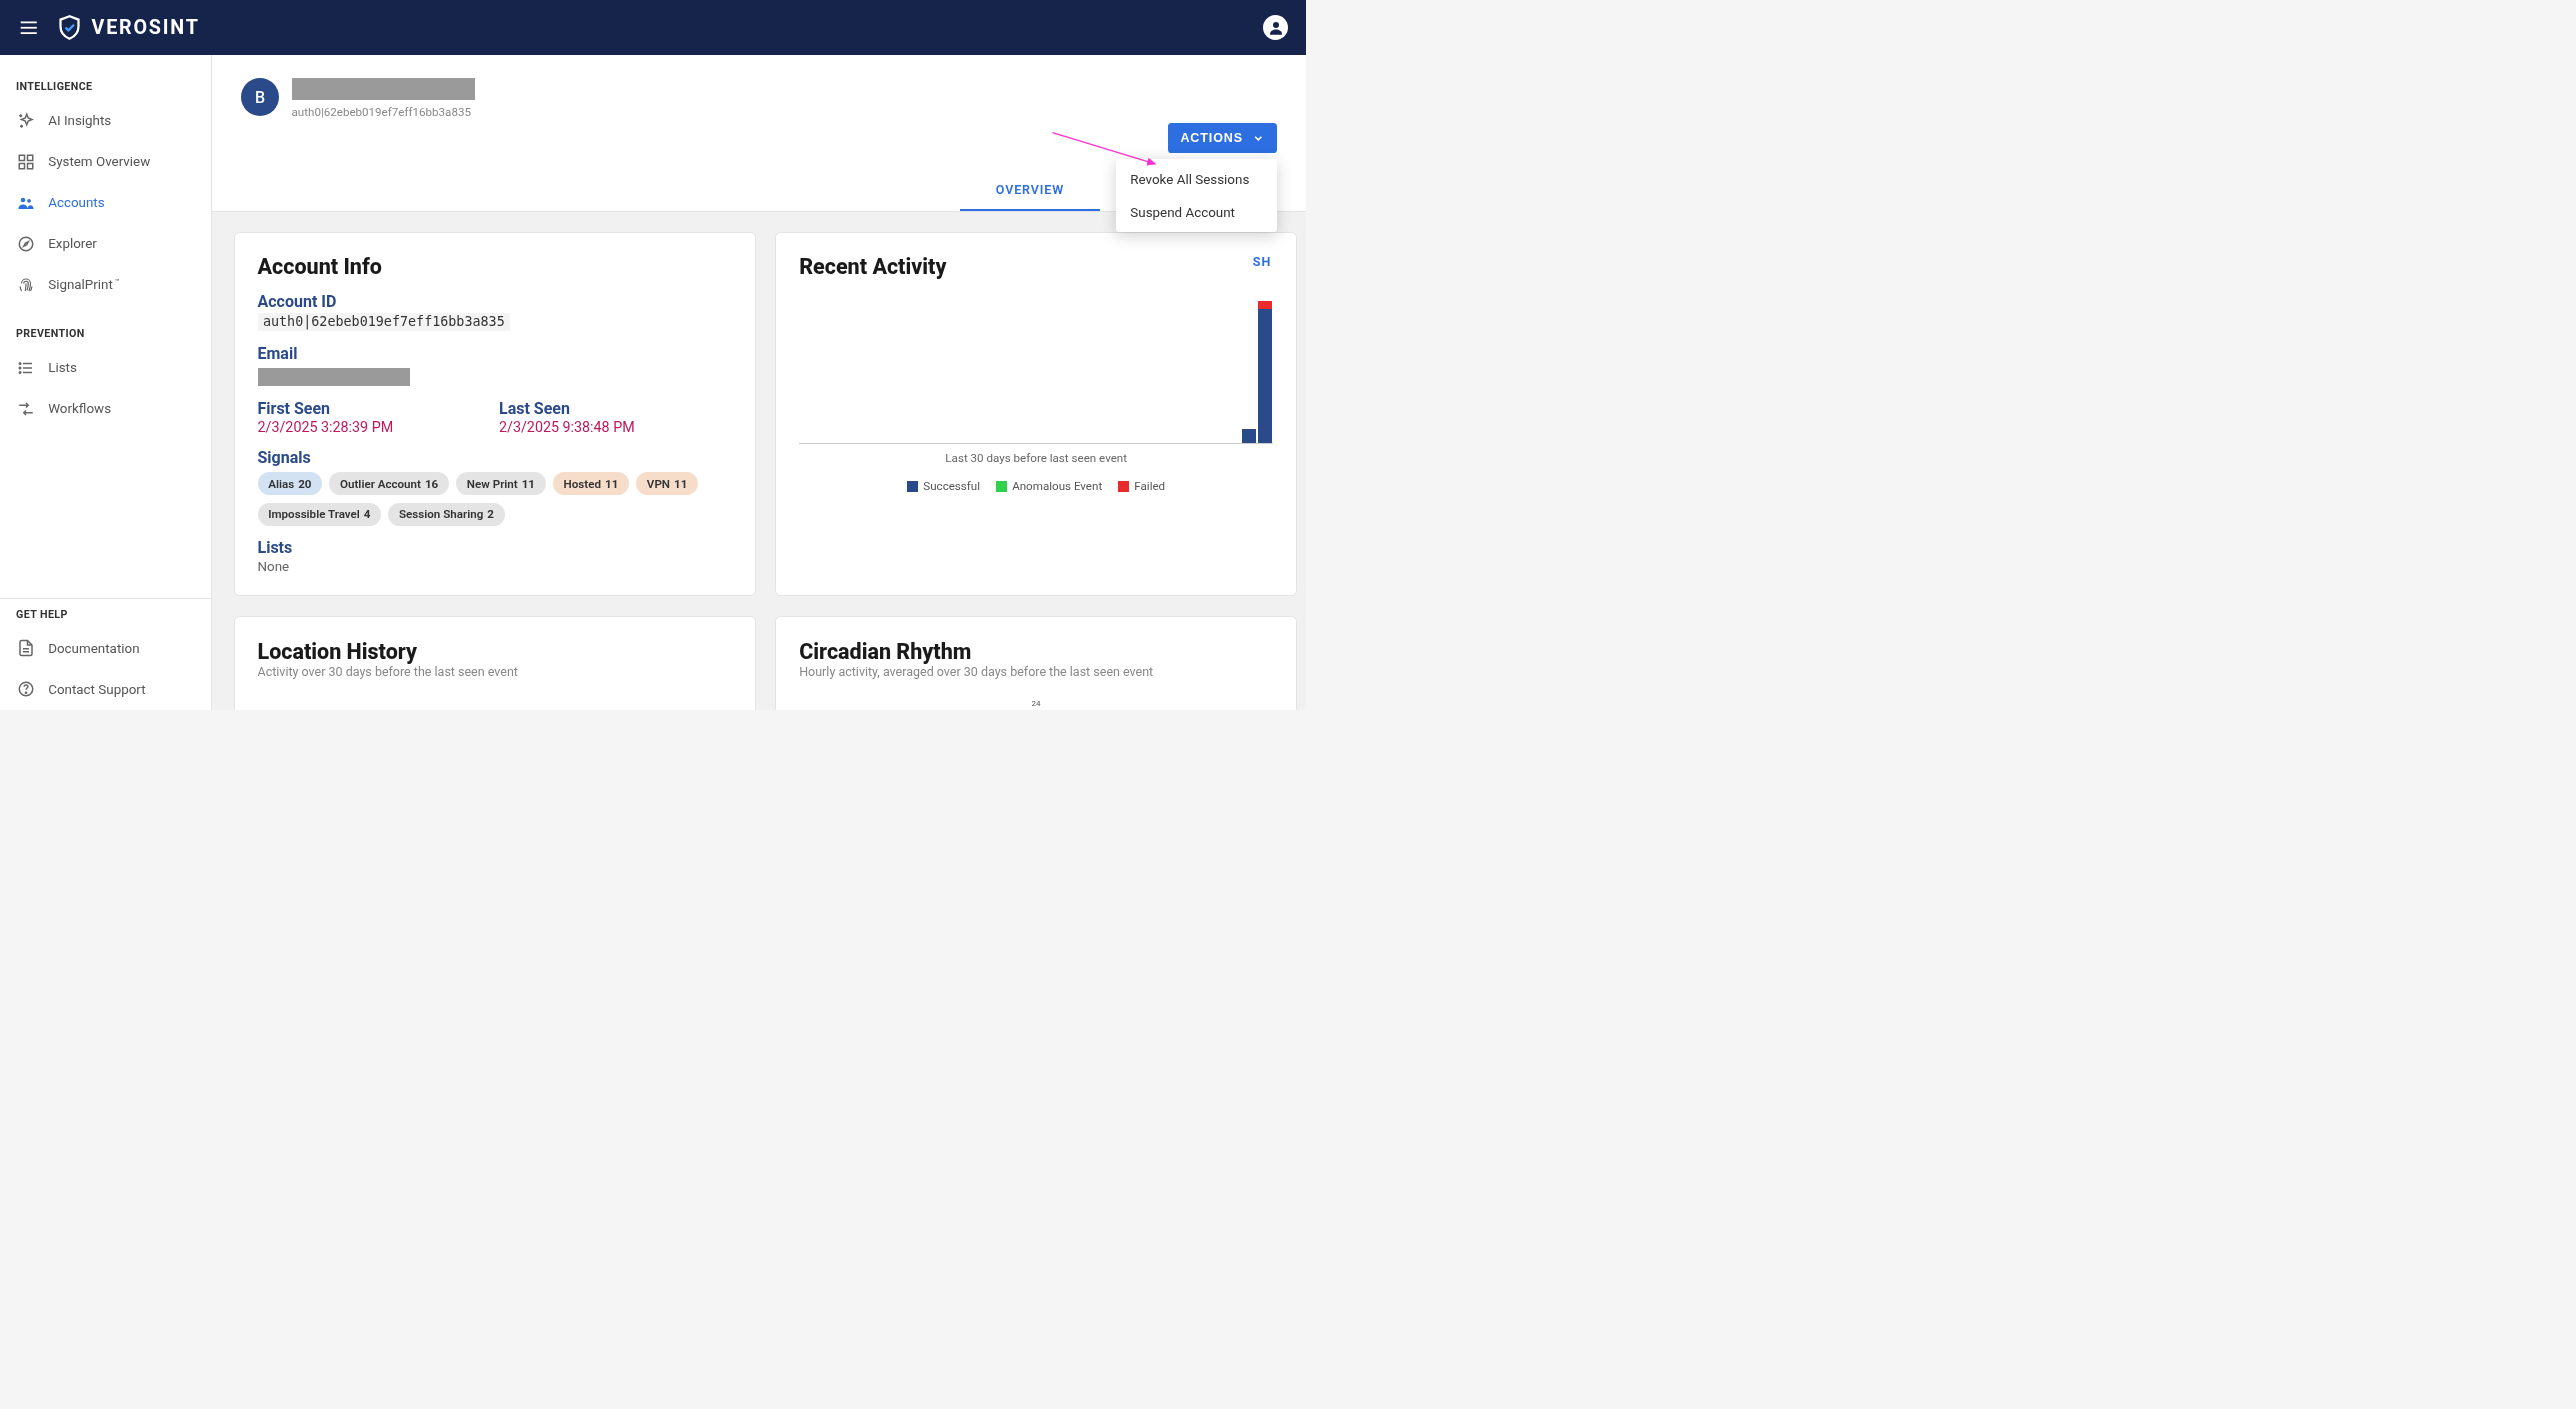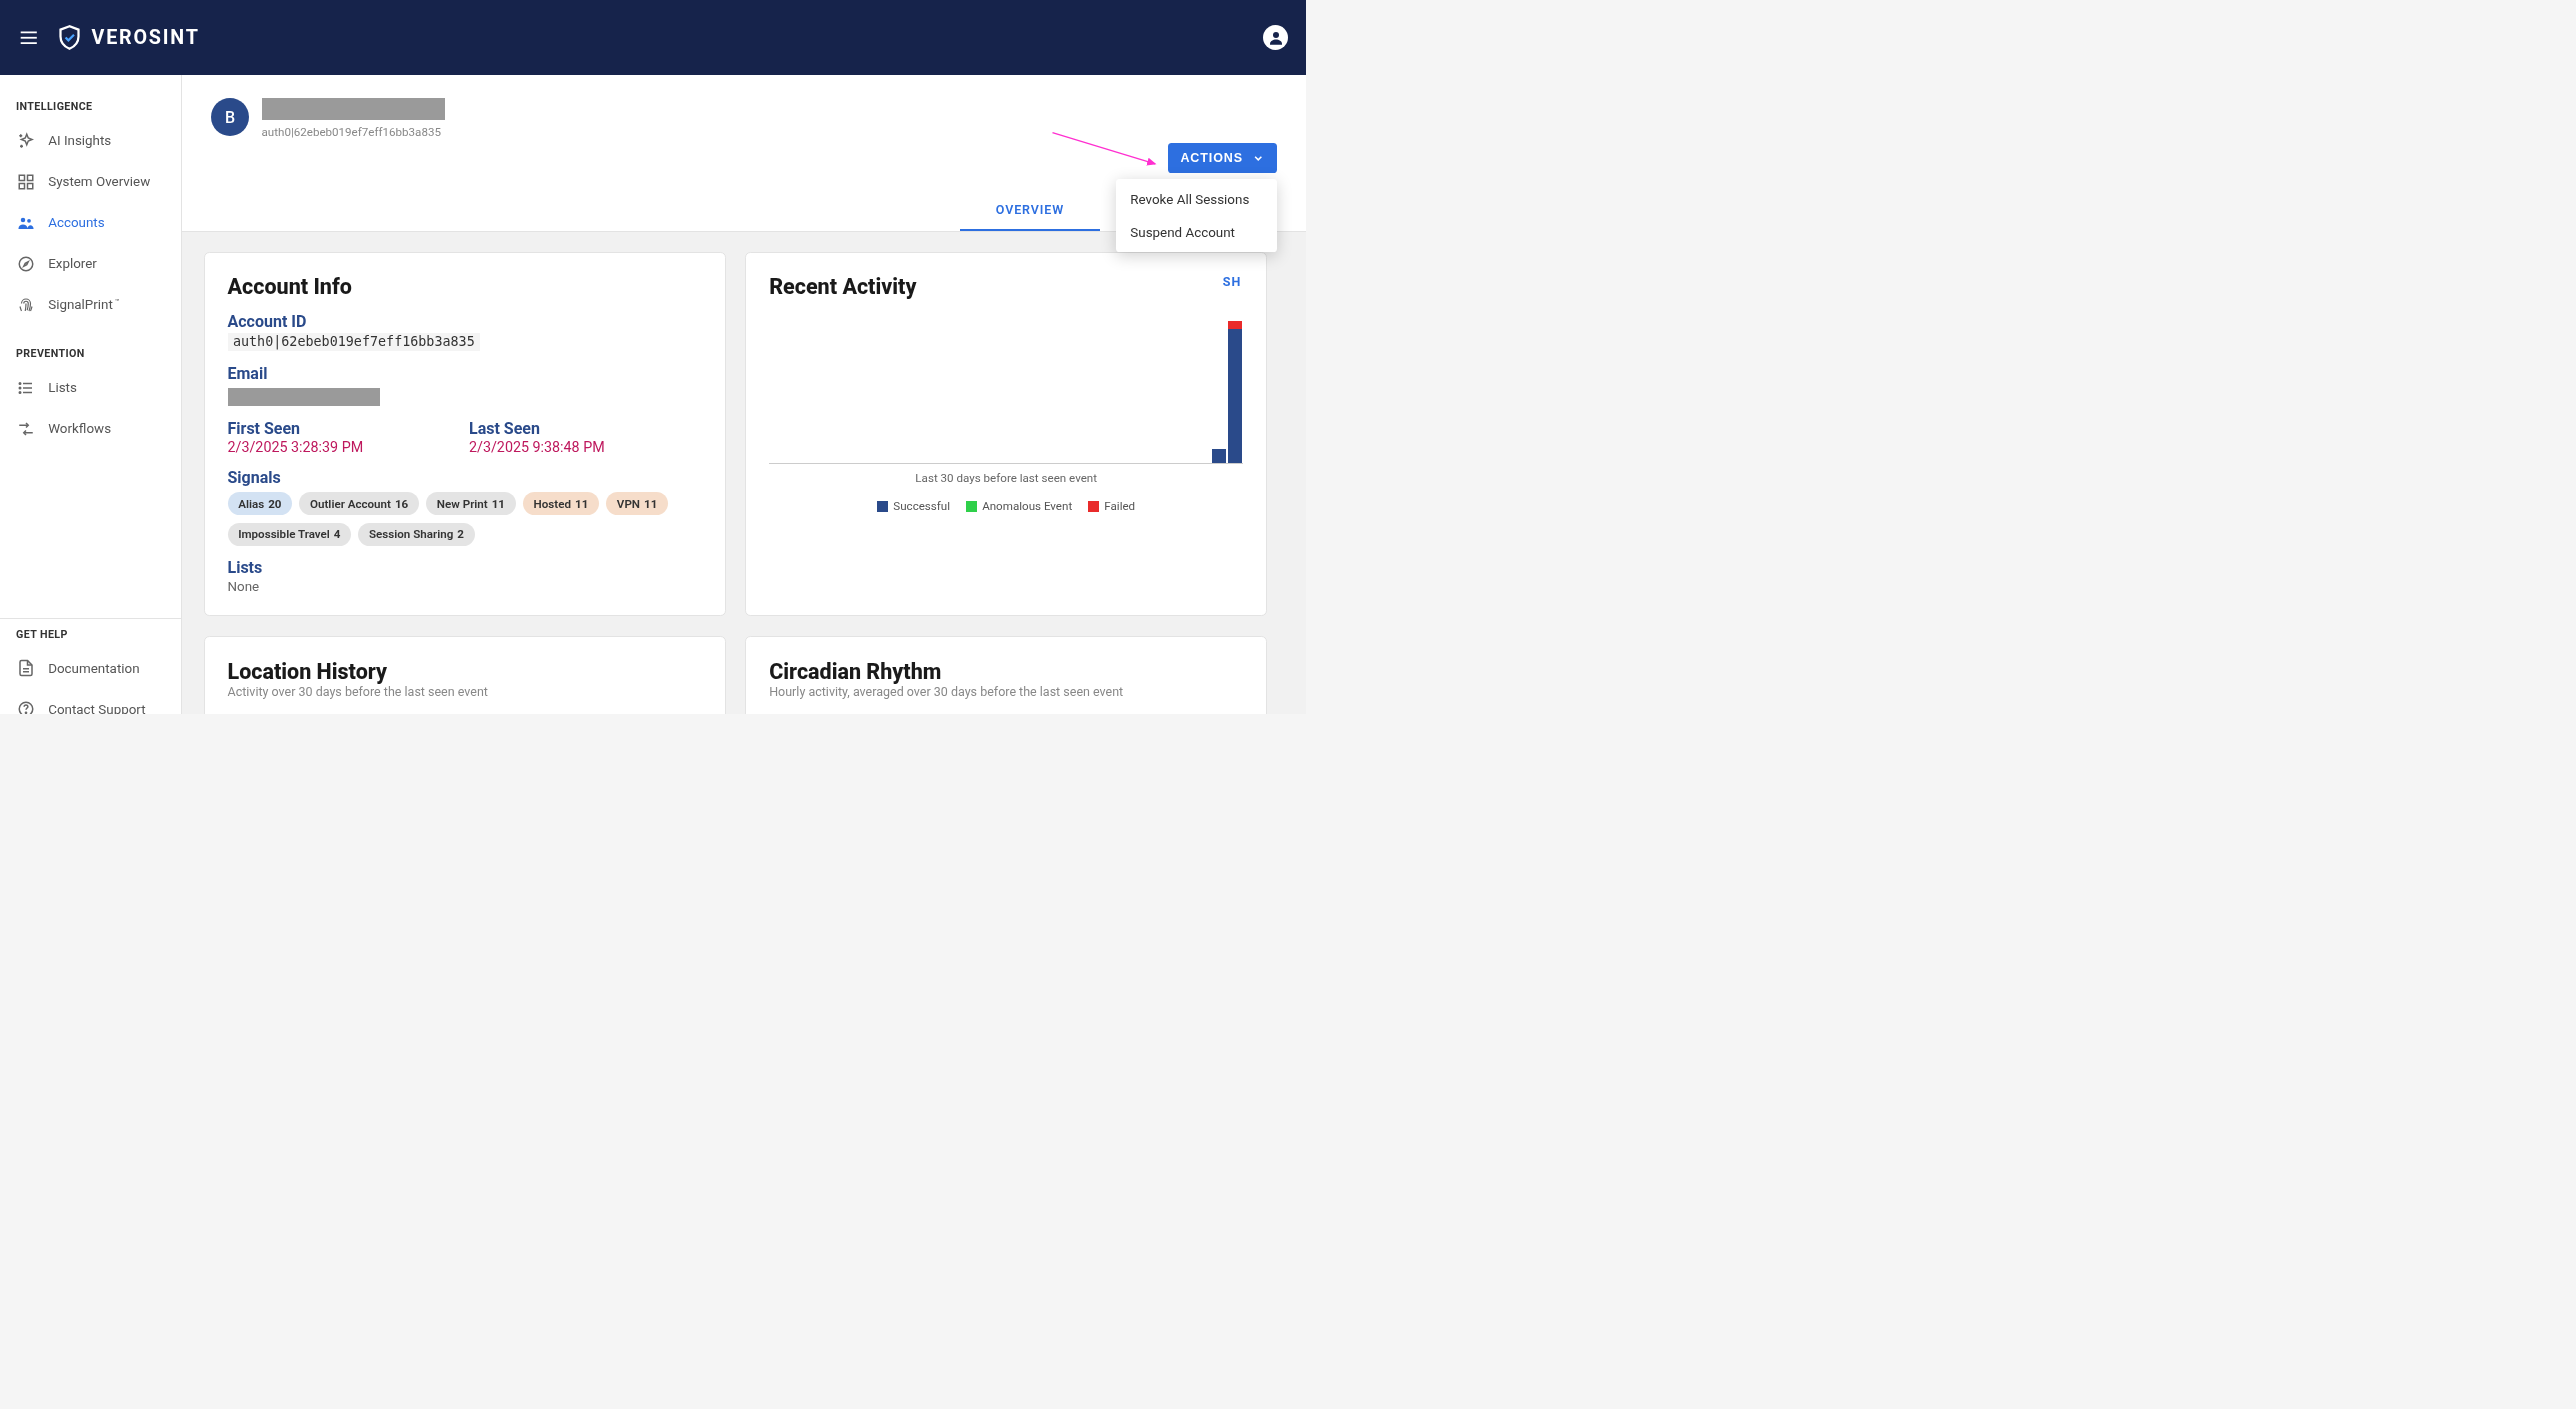--- a/index.html
+++ b/index.html
@@ -8,38 +8,38 @@
     background: #f5f5f5;
     color: #333;
     width: 1306px;
     height: 714px;
     overflow: hidden;
     position: relative;
   }
   
   .topbar {
     background: #16234b;
-    height: 75px;
+    height: 55px;
     display: flex;
     align-items: center;
     padding: 0 18px;
     justify-content: space-between;
   }
   .topbar-left { display: flex; align-items: center; gap: 16px; }
   .hamburger { color: #fff; cursor: pointer; }
   .brand { display: flex; align-items: center; gap: 9px; color: #fff; }
   .brand-name { font-weight: 700; font-size: 19.7px; letter-spacing: 1.8px; }
   .avatar-circle {
     width: 25px; height: 25px; border-radius: 50%; background: #fff;
     display: flex; align-items: center; justify-content: center;
   }
   
   .layout { display: flex; height: calc(100% - 59px); }
   .sidebar {
-    width: 182px;
+    width: 212px;
     background: #fff;
     border-right: 0.9px solid #e3e3e3;
     padding-top: 16px;
     display: flex;
     flex-direction: column;
   }
   .sidebar-section-title {
     font-size: 10.7px;
     font-weight: 700;
     color: #333;

